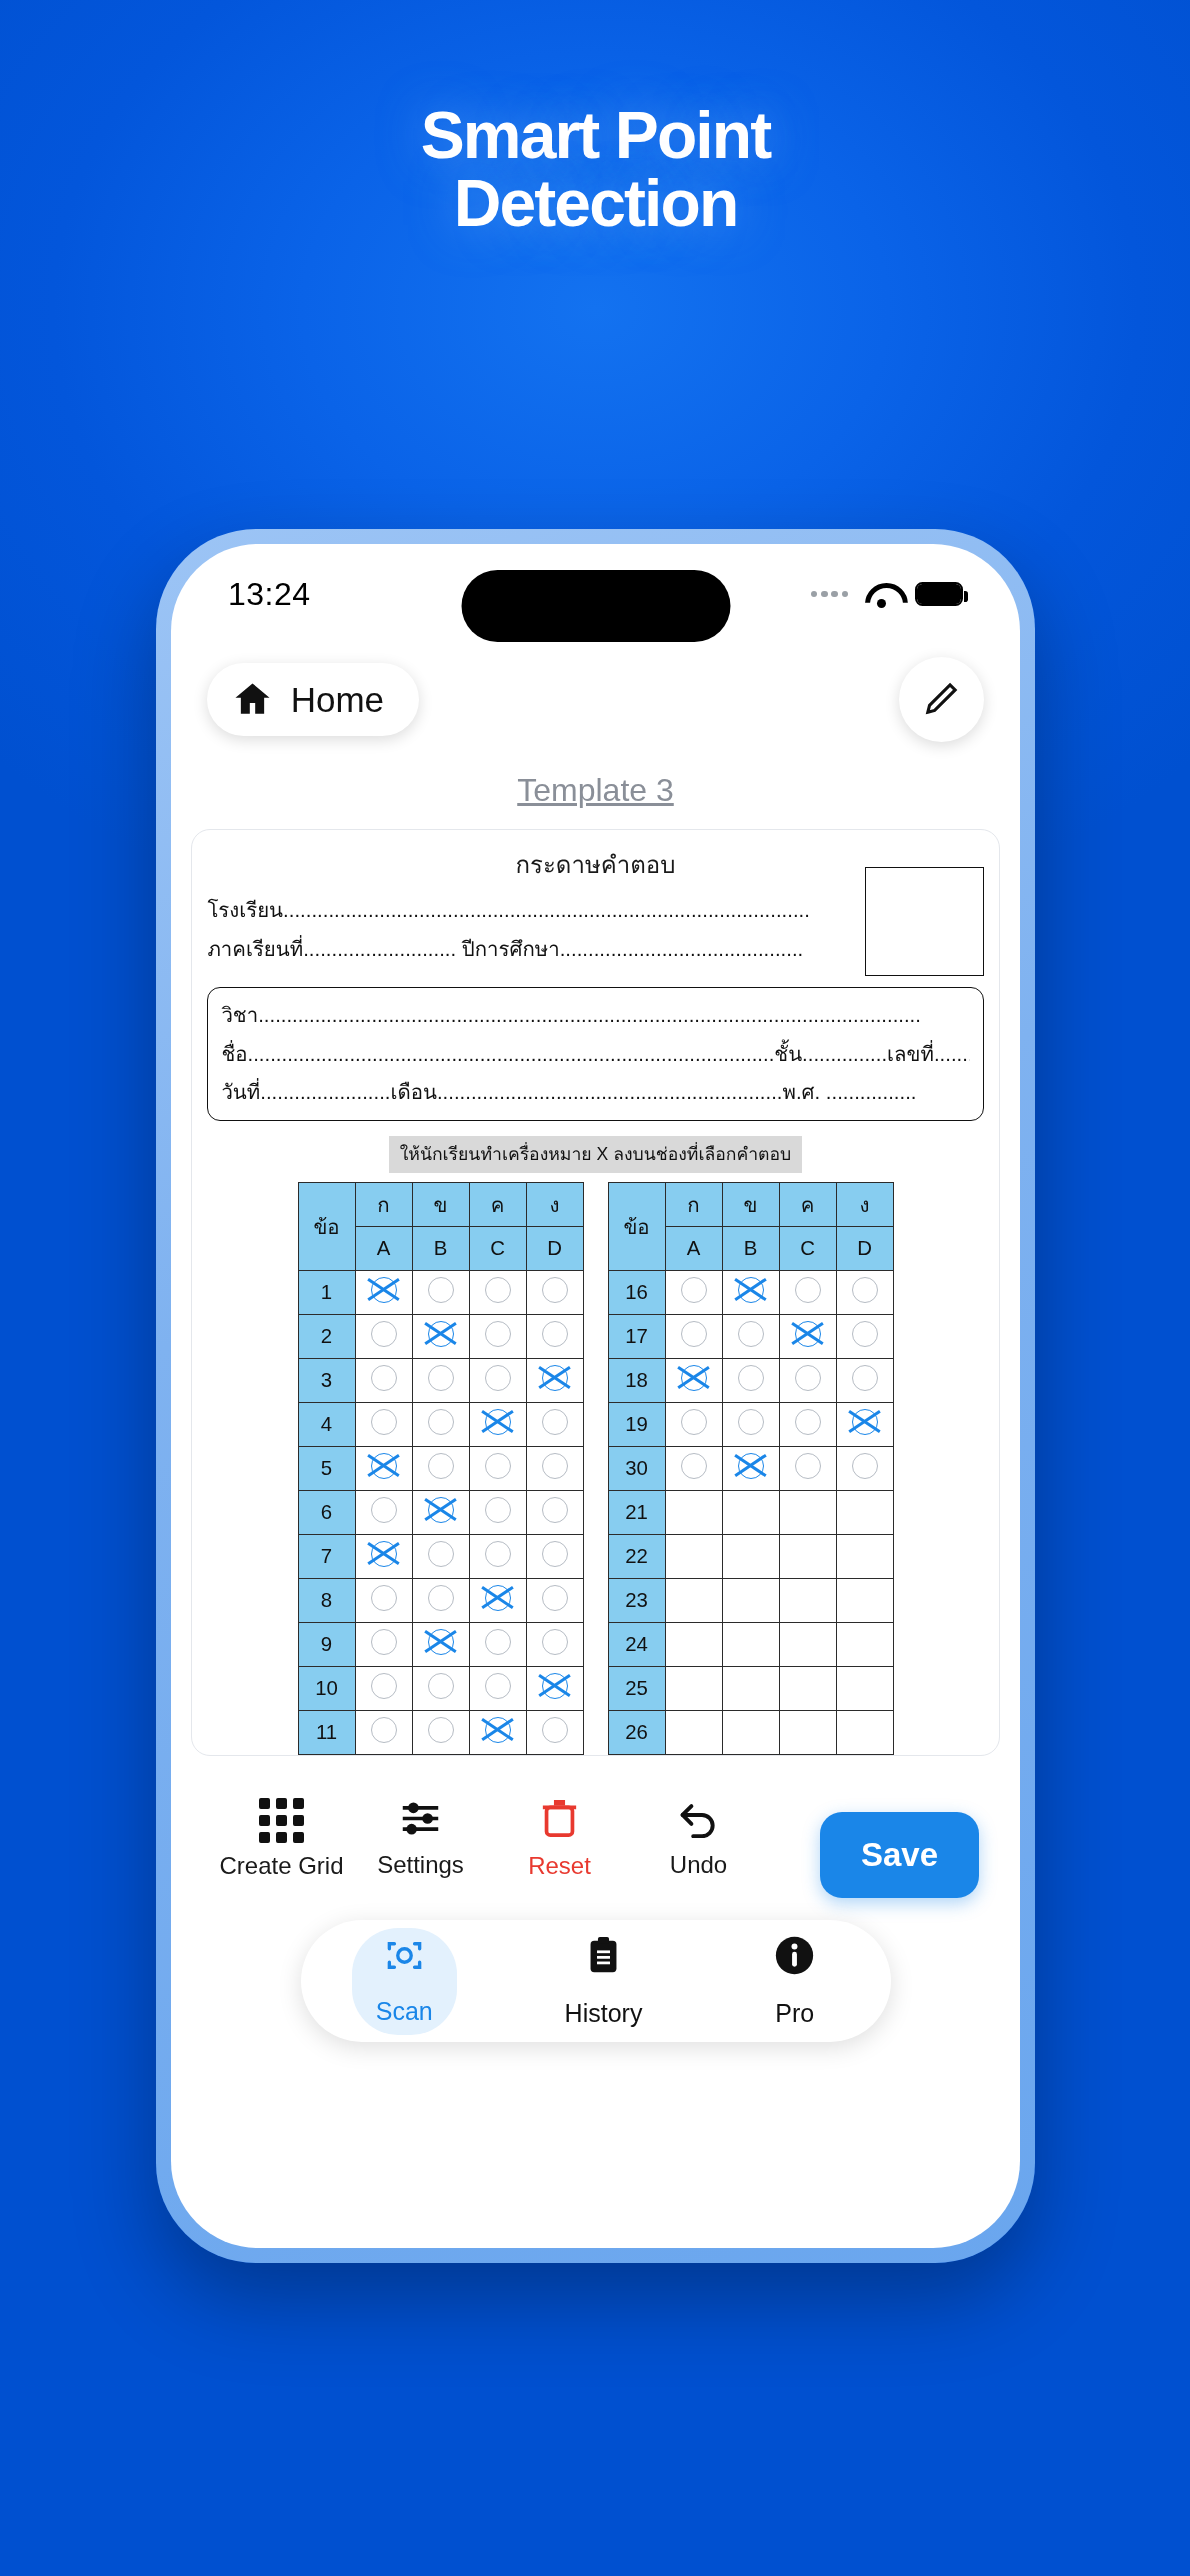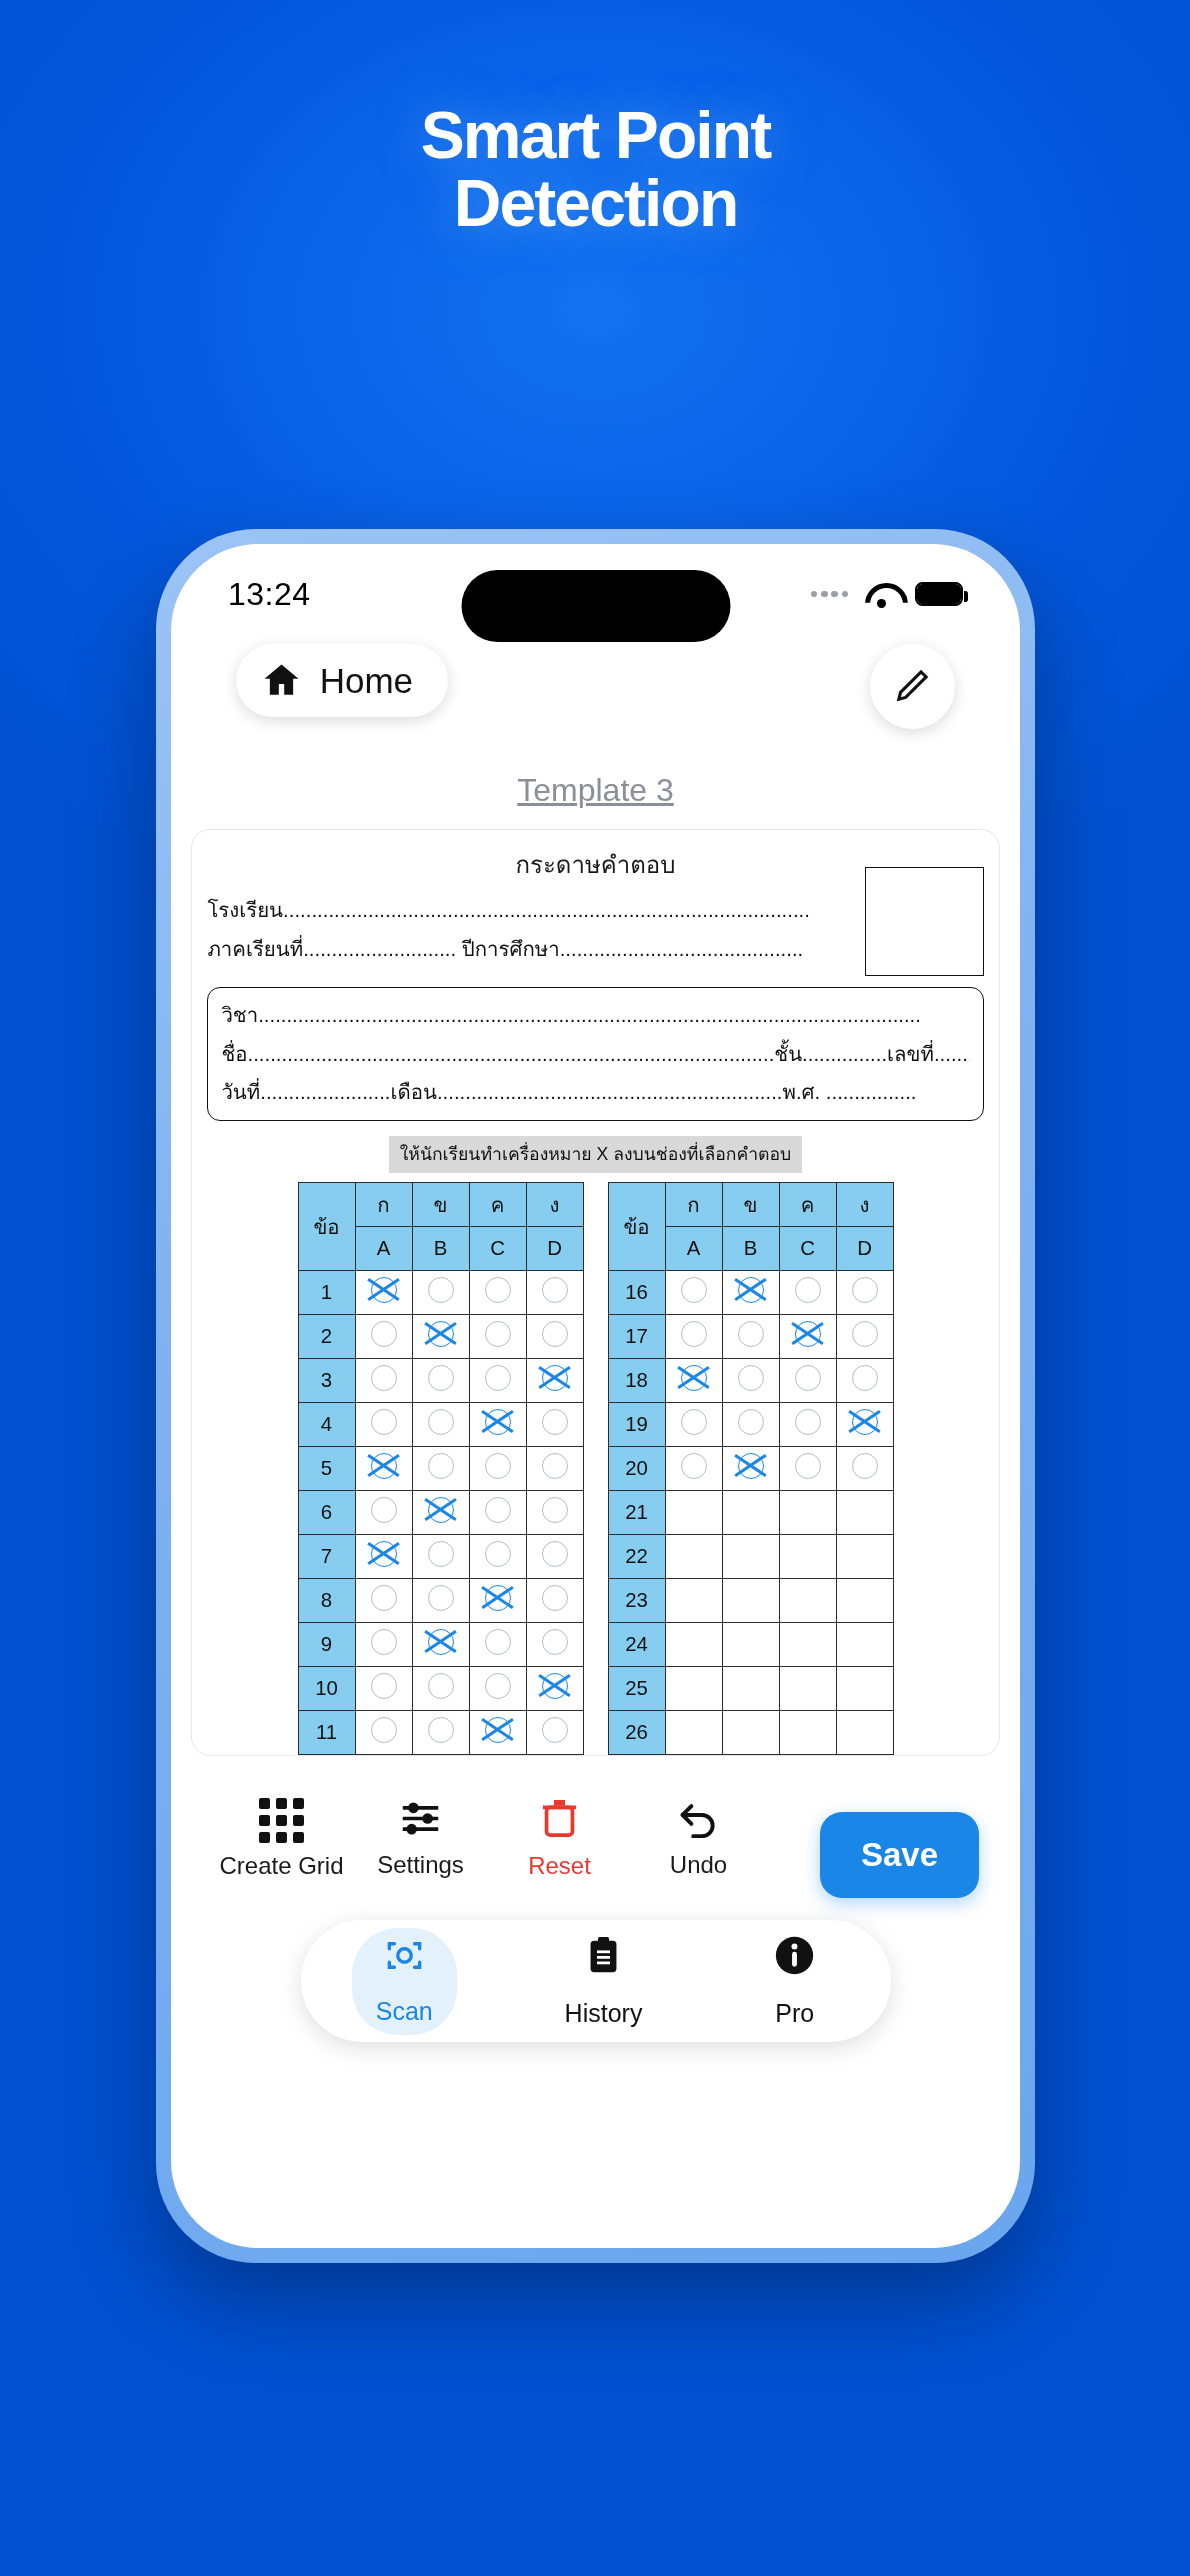--- a/index.html
+++ b/index.html
@@ -82,22 +82,22 @@
     position: relative; background: #000;
     background-clip: content-box; padding: 0;
   }
   .batt::after {
     content:""; position:absolute; right:-7.4px; top:6.5px;
     width:4.6px; height:11px; background:#000; border-radius:0 2.8px 2.8px 0;
   }
 
   
   .topnav {
-    height: 111px; display: flex; align-items: flex-start;
-    justify-content: space-between; padding: 0 65px;
+    height: 111px; display: flex; align-items: center;
+    justify-content: space-between; padding: 0 36px;
   }
   .home-pill {
     display: flex; align-items: center; gap: 16.7px;
     background: #fff; border-radius: 37px;
     padding: 15px 35px 15px 24px;
     box-shadow: 0 3.7px 15px rgba(0,0,0,0.14);
   }
   .home-pill .label { font-size: 35px; color: #111; }
   .icon-home { width: 43px; height: 43px; position: relative; display:block; }
   .edit-btn {
@@ -410,21 +410,21 @@
                 <td><span class="bub"></span></td>
               </tr>
               <tr>
                 <td class="num">19</td>
                 <td><span class="bub"></span></td>
                 <td><span class="bub"></span></td>
                 <td><span class="bub"></span></td>
                 <td><span class="bub marked"></span></td>
               </tr>
               <tr>
-                <td class="num">20</td>
+                <td class="num">30</td>
                 <td><span class="bub"></span></td>
                 <td><span class="bub marked"></span></td>
                 <td><span class="bub"></span></td>
                 <td><span class="bub"></span></td>
               </tr>
               <tr>
                 <td class="num">21</td>
                 <td></td>
                 <td></td>
                 <td></td>

